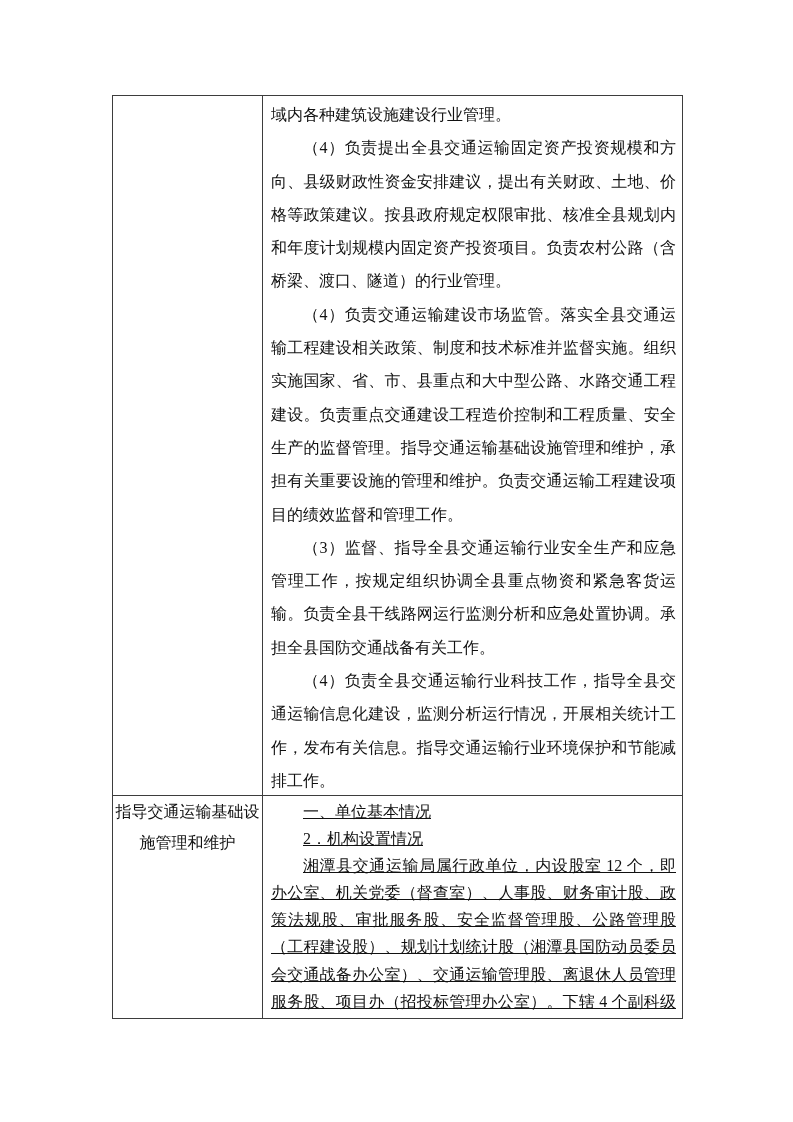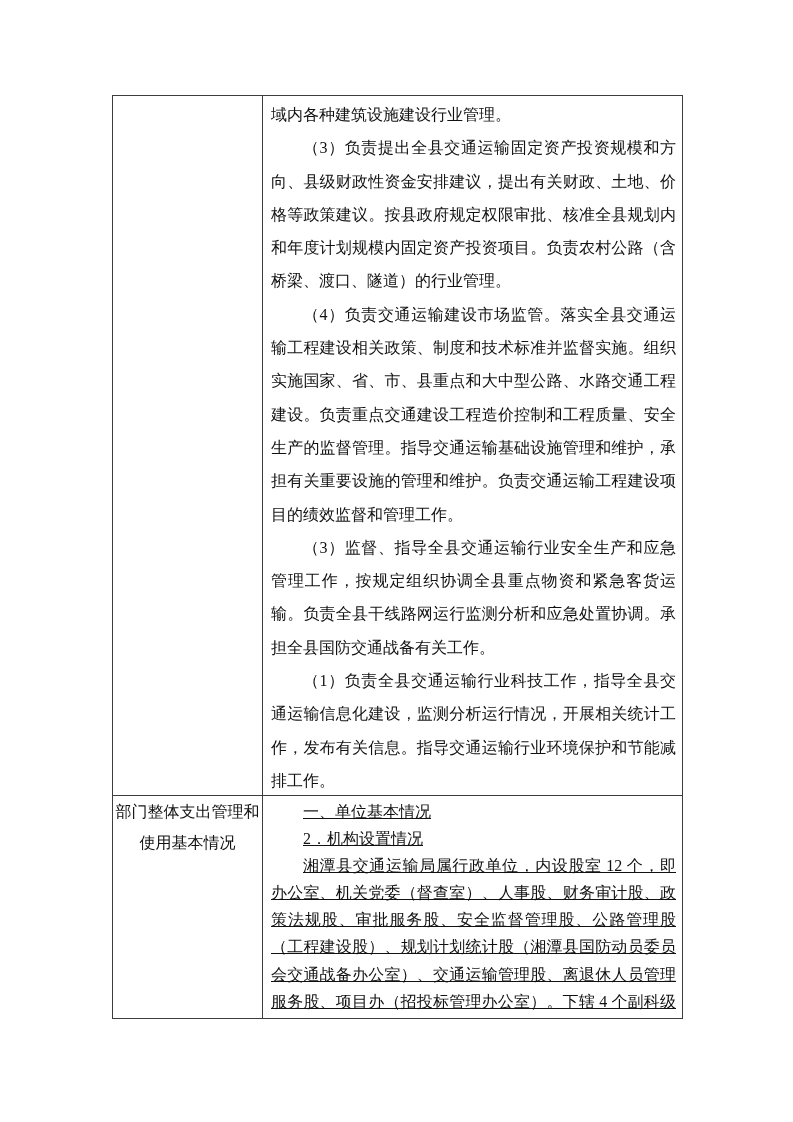--- a/index.html
+++ b/index.html
@@ -77,31 +77,31 @@
       <col class="c-content">
     </colgroup>
     <tbody>
         <tr class="row-1">
       <td class="label-cell">
         <div></div>
       </td>
       <td class="content-cell">
         <div class="cellbox">
           <p class="continuation">域内各种建筑设施建设行业管理。</p>
-          <p class="indented">（3）负责提出全县交通运输固定资产投资规模和方向、县级财政性资金安排建议，提出有关财政、土地、价格等政策建议。按县政府规定权限审批、核准全县规划内和年度计划规模内固定资产投资项目。负责农村公路（含桥梁、渡口、隧道）的行业管理。</p>
+          <p class="indented">（4）负责提出全县交通运输固定资产投资规模和方向、县级财政性资金安排建议，提出有关财政、土地、价格等政策建议。按县政府规定权限审批、核准全县规划内和年度计划规模内固定资产投资项目。负责农村公路（含桥梁、渡口、隧道）的行业管理。</p>
           <p class="indented">（4）负责交通运输建设市场监管。落实全县交通运输工程建设相关政策、制度和技术标准并监督实施。组织实施国家、省、市、县重点和大中型公路、水路交通工程建设。负责重点交通建设工程造价控制和工程质量、安全生产的监督管理。指导交通运输基础设施管理和维护，承担有关重要设施的管理和维护。负责交通运输工程建设项目的绩效监督和管理工作。</p>
           <p class="indented">（3）监督、指导全县交通运输行业安全生产和应急管理工作，按规定组织协调全县重点物资和紧急客货运输。负责全县干线路网运行监测分析和应急处置协调。承担全县国防交通战备有关工作。</p>
-          <p class="indented">（1）负责全县交通运输行业科技工作，指导全县交通运输信息化建设，监测分析运行情况，开展相关统计工作，发布有关信息。指导交通运输行业环境保护和节能减排工作。</p>
+          <p class="indented">（4）负责全县交通运输行业科技工作，指导全县交通运输信息化建设，监测分析运行情况，开展相关统计工作，发布有关信息。指导交通运输行业环境保护和节能减排工作。</p>
 
         </div>
       </td>
     </tr>
     <tr class="row-2">
       <td class="label-cell">
-        <div>部门整体支出管理和使用基本情况</div>
+        <div>指导交通运输基础设施管理和维护</div>
       </td>
       <td class="content-cell">
         <div class="cellbox">
           <p class="indented">一、单位基本情况</p>
           <p class="indented">2．机构设置情况</p>
           <p class="indented">湘潭县交通运输局属行政单位，内设股室 12 个，即办公室、机关党委（督查室）、人事股、财务审计股、政策法规股、审批服务股、安全监督管理股、公路管理股（工程建设股）、规划计划统计股（湘潭县国防动员委员会交通战备办公室）、交通运输管理股、离退休人员管理服务股、项目办（招投标管理办公室）。下辖 4 个副科级二级</p>
         </div>
       </td>
     </tr>
   </tbody>

